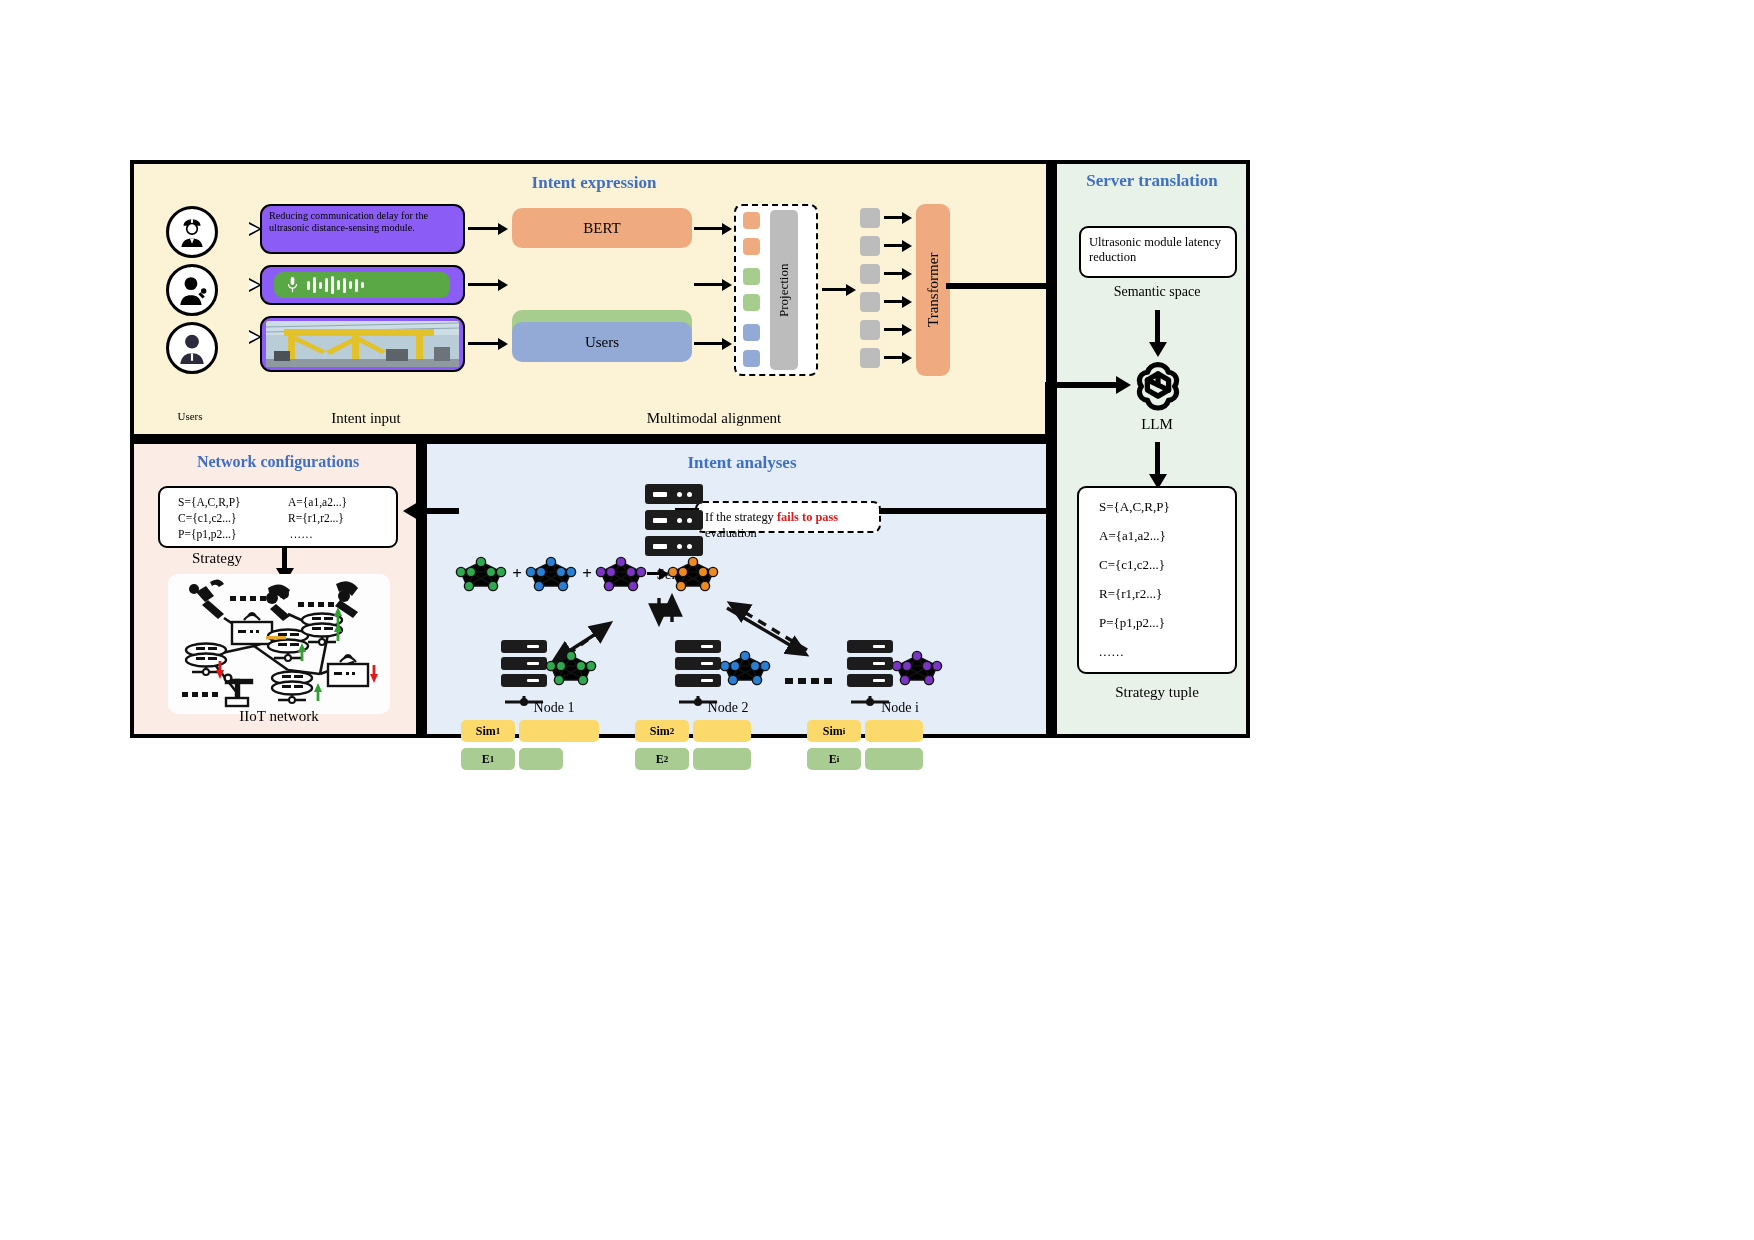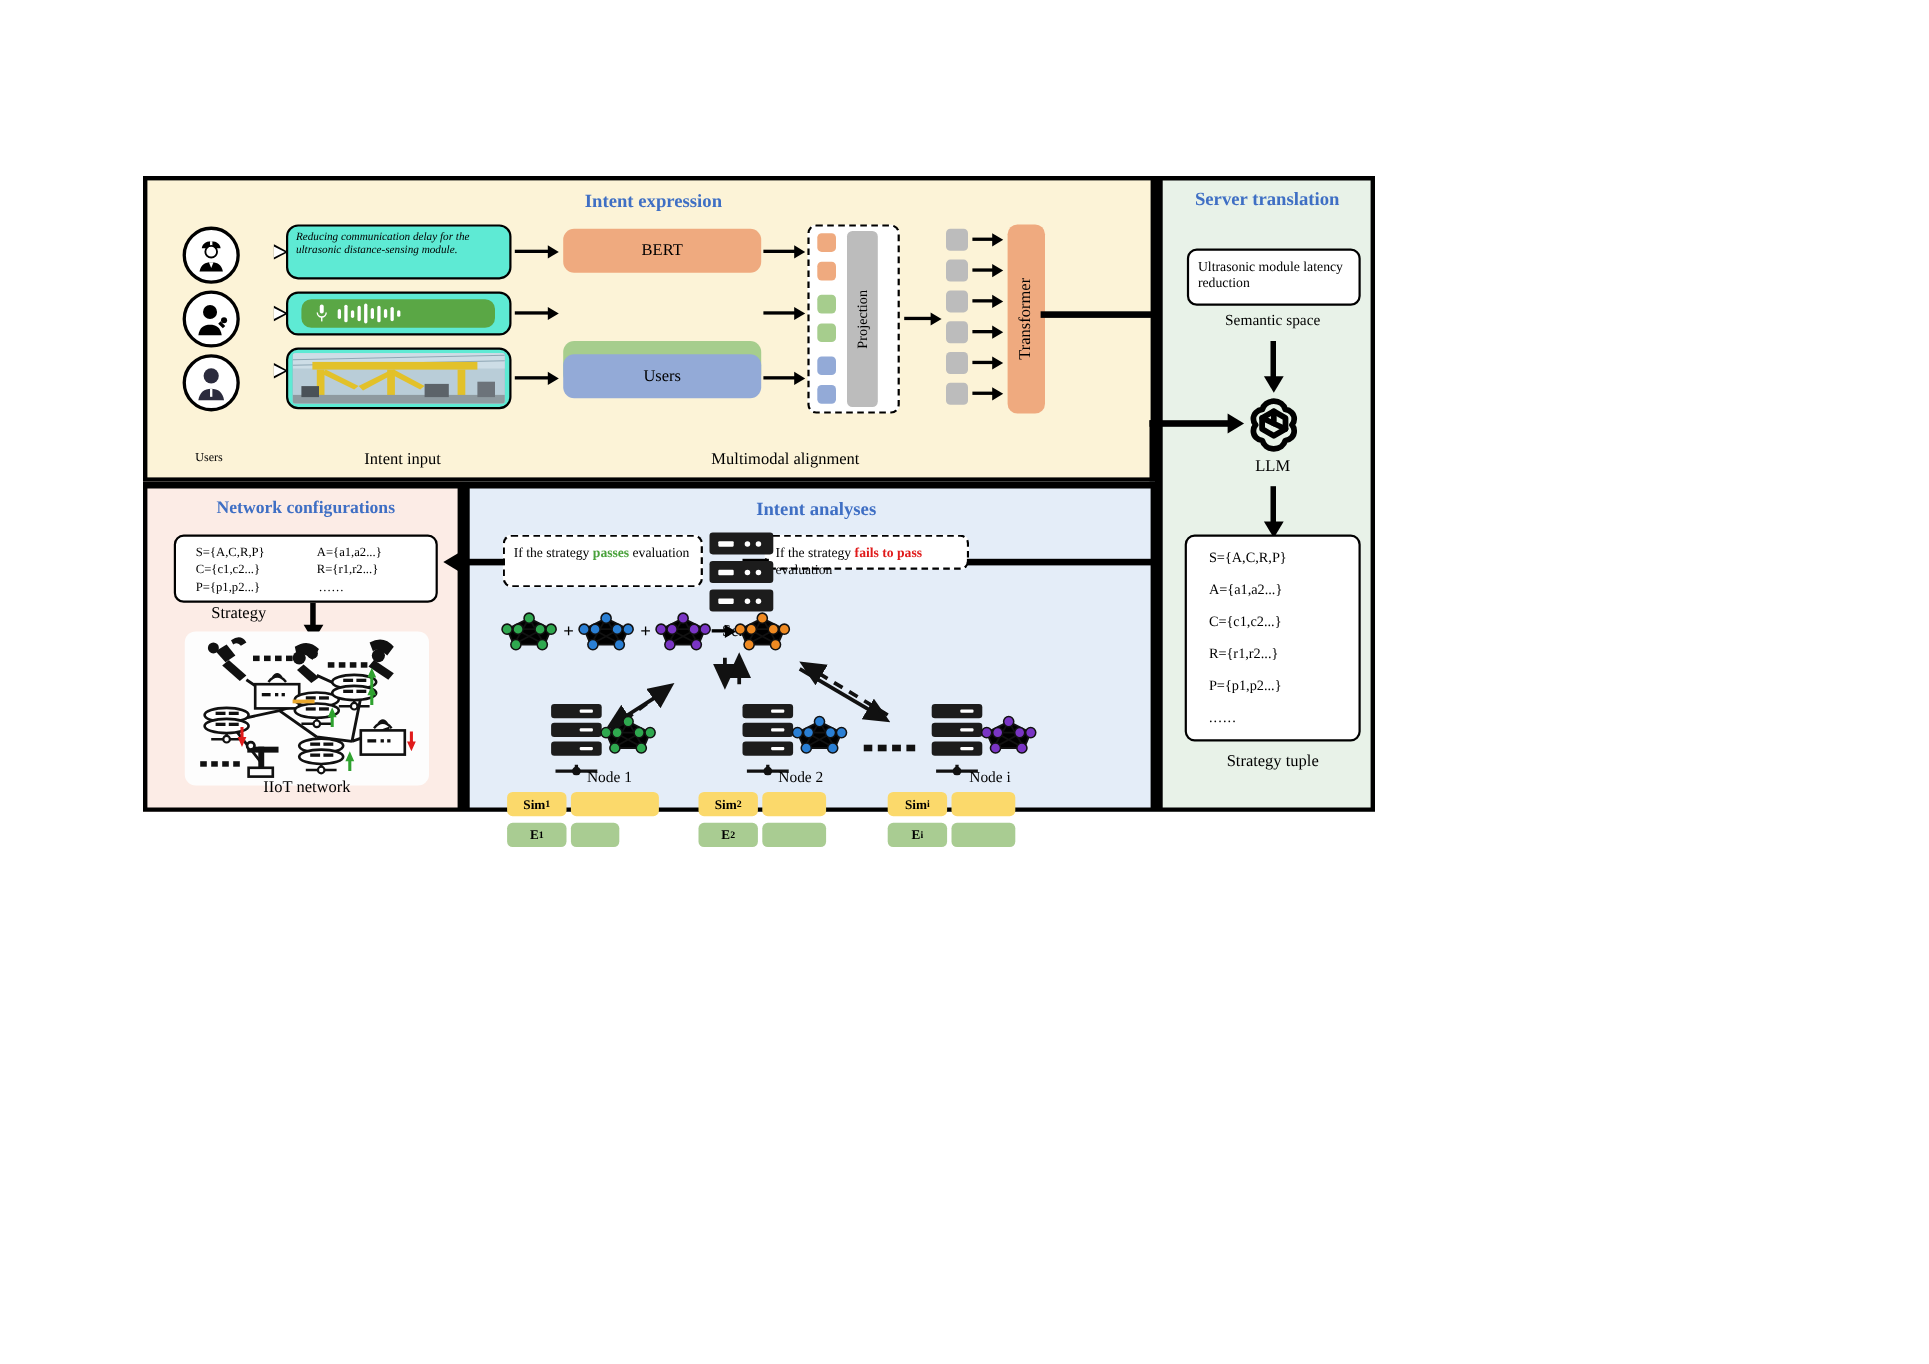--- a/index.html
+++ b/index.html
@@ -21,21 +21,21 @@
   .cap{position:absolute;color:#000;text-align:center;white-space:nowrap;}
   .rbox{position:absolute;box-sizing:border-box;background:#fff;border:2.4px solid #000;border-radius:9px;}
   .dashbox{position:absolute;box-sizing:border-box;background:#fff;border:2.6px dashed #000;border-radius:8px;}
 
   
   .avatar{position:absolute;width:46px;height:46px;border-radius:50%;background:#fff;border:3.4px solid #000;
           display:flex;align-items:center;justify-content:center;overflow:hidden;}
   .avatar svg{width:34px;height:34px;}
 
   
-  .bubble{position:absolute;box-sizing:border-box;background:#5eead4;border:2.6px solid #000;border-radius:11px;font-style:italic;}
+  .bubble{position:absolute;box-sizing:border-box;background:#8b5cf6;border:2.6px solid #000;border-radius:11px;}
   .bubble .btxt{position:absolute;left:7px;top:4px;right:5px;font-size:10.2px;line-height:1.18;color:#000;}
   .tail{position:absolute;width:0;height:0;border-top:7px solid transparent;border-bottom:7px solid transparent;
         border-right:13px solid #000;}
   .tail i{position:absolute;left:3px;top:-5px;width:0;height:0;border-top:5px solid transparent;
           border-bottom:5px solid transparent;border-right:10px solid #fff;}
 
   
   .audio{position:absolute;background:#5aa745;border-radius:9px;display:flex;align-items:center;gap:3px;padding:0 12px;}
   .audio .bar{width:3px;background:#fff;border-radius:2px;}
 
@@ -425,29 +425,24 @@
           <circle cx="60" cy="104" r="3.4" fill="#fff"></circle>
         </g>
       </svg>
     </div>
     <div class="cap" style="left:40px;top:264px;width:210px;font-size:15px;">IIoT network</div>
   </div>
 
   <div class="panel p-ana">
     <div class="ptitle" style="left:180px;top:10px;width:270px;font-size:17px;">Intent analyses</div>
 
-    <div class="dashbox" style="left:30px;top:42px;width:182px;height:48px;">
-      <div style="position:absolute;left:8px;top:6px;right:4px;font-size:12.4px;line-height:1.3;">
-        <span>If the strategy </span><span style="color:#4aa23c;font-weight:bold;">passes</span><span> evaluation</span>
-      </div>
-    </div>
     <div class="ar" style="left:-10px;top:64px;width:42px;height:6px;"></div>
     <div class="arh lB" style="left:-24px;top:58px;"></div>
 
-    <div class="dashbox" style="left:268px;top:42px;width:186px;height:32px;">
+    <div class="dashbox" style="left:268px;top:57px;width:186px;height:32px;">
       <div style="position:absolute;left:8px;top:6px;right:4px;font-size:12.4px;line-height:1.3;">
         <span>If the strategy </span><span style="color:#e01b1b;font-weight:bold;">fails to pass</span><span> evaluation</span>
       </div>
     </div>
     <div class="ar" style="left:248px;top:64px;width:24px;height:6px;"></div>
     <div class="ar" style="left:452px;top:64px;width:176px;height:6px;"></div>
 
     <div class="rack" style="left:218px;top:40px;width:58px;height:74px;">
       <div class="u" style="top:0;width:58px;height:20px;">
         <span class="led" style="left:8px;top:8px;width:14px;height:5px;"></span>

